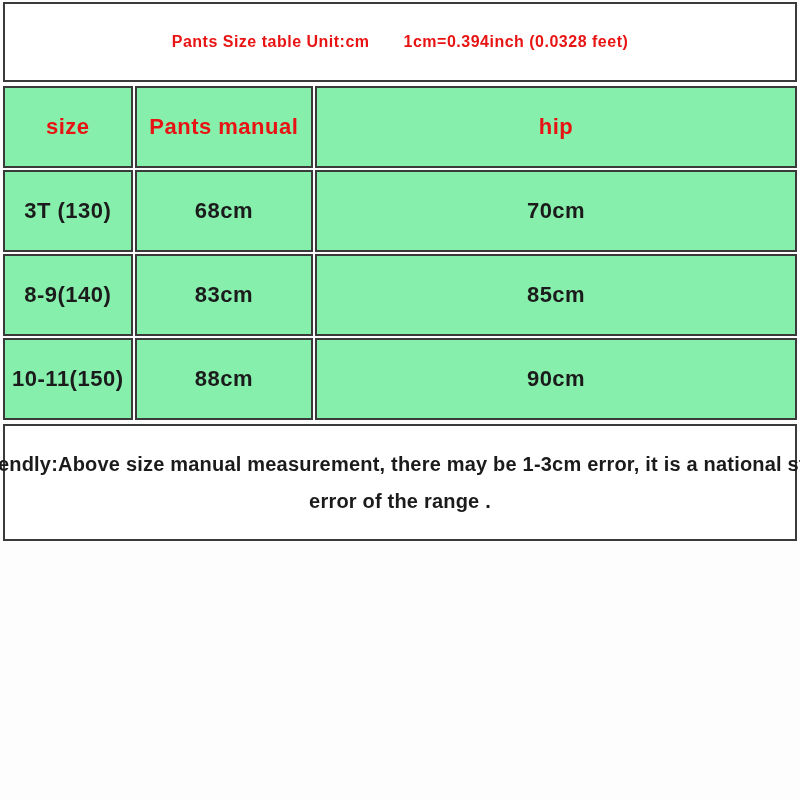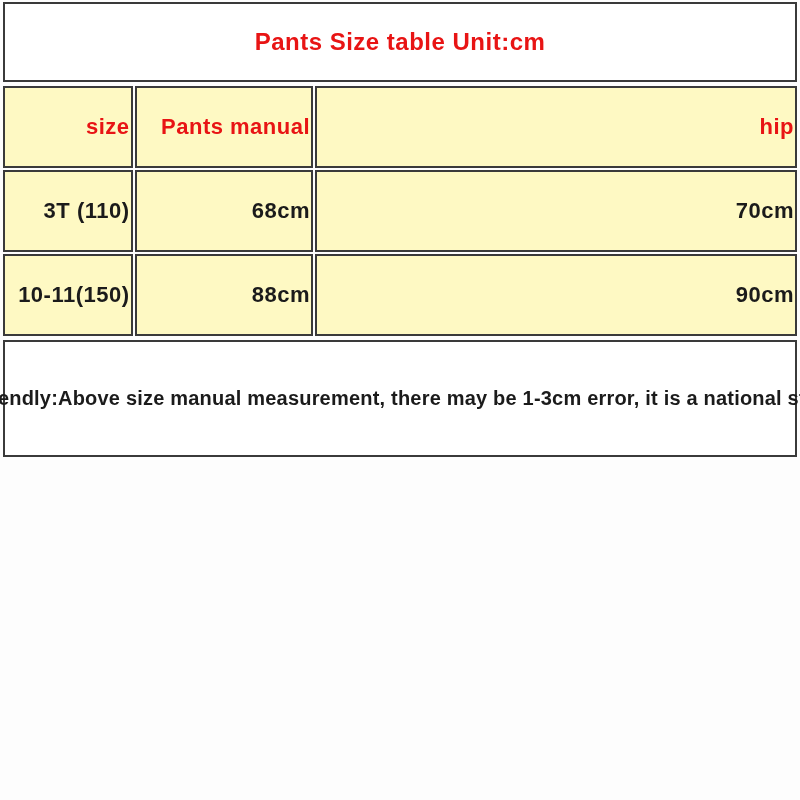--- a/index.html
+++ b/index.html
@@ -27,40 +27,40 @@
   .title-box {
     height: 80px;
     display: flex;
     align-items: center;
     justify-content: center;
     gap: 34px;
     margin-bottom: 2px;
   }
   .title-part {
     color: #e81414;
-    font-size: 24px;
+    font-size: 16px;
     font-weight: bold;
     letter-spacing: 0.5px;
     white-space: nowrap;
   }
   
   table.size-table {
     width: calc(100% + 4px);
     margin: 0 -2px;
     border-collapse: separate;
     border-spacing: 2px;
     table-layout: fixed;
   }
   table.size-table th,
   table.size-table td {
     box-sizing: border-box;
     border: 2px solid #3a3a3a;
-    background: #fef9c3;
+    background: #86efac;
     height: 82px;
-    text-align: right;
+    text-align: center;
     vertical-align: middle;
     font-weight: bold;
     font-size: 22px;
     letter-spacing: 0.5px;
   }
   table.size-table th {
     color: #e81414;
   }
   table.size-table td {
     color: #1b1b1b;
@@ -87,46 +87,53 @@
     white-space: nowrap;
   }
 </style>
 </head>
 <body>
 
 <div class="page">
 
   <div class="box title-box">
     <span class="title-part">Pants Size table Unit:cm</span>
+    <span class="title-part">1cm=0.394inch (0.0328 feet)</span>
   </div>
 
   <table class="size-table">
     <colgroup>
       <col class="c-size">
       <col class="c-length">
       <col class="c-hip">
     </colgroup>
     <thead>
       <tr>
         <th>size</th>
         <th>Pants manual</th>
         <th>hip</th>
       </tr>
     </thead>
     <tbody>
       <tr>
-        <td>3T (110)</td>
+        <td>3T (130)</td>
         <td>68cm</td>
         <td>70cm</td>
+      </tr>
+      <tr>
+        <td>8-9(140)</td>
+        <td>83cm</td>
+        <td>85cm</td>
       </tr>
       <tr>
         <td>10-11(150)</td>
         <td>88cm</td>
         <td>90cm</td>
       </tr>
     </tbody>
   </table>
 
   <div class="box note-box">
     <span class="note-line">Note friendly:Above size manual measurement, there may be 1-3cm error, it is a national standard</span>
+    <span class="note-line">error of the range .</span>
   </div>
 
 </div>
 
 </body></html>

